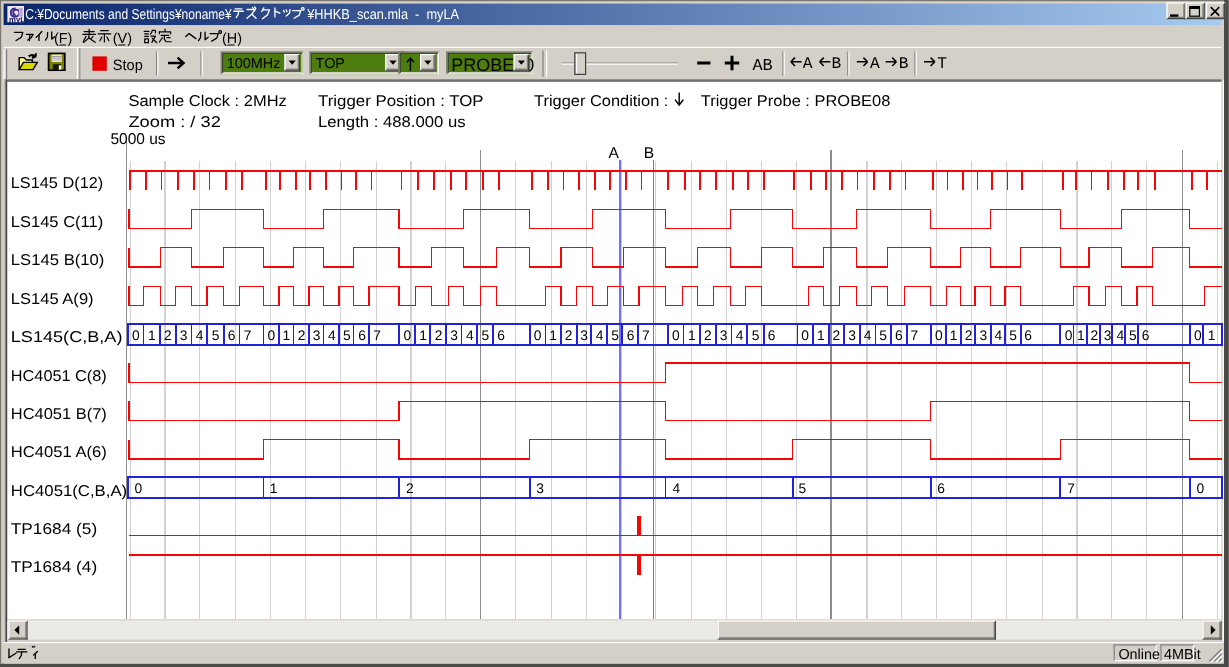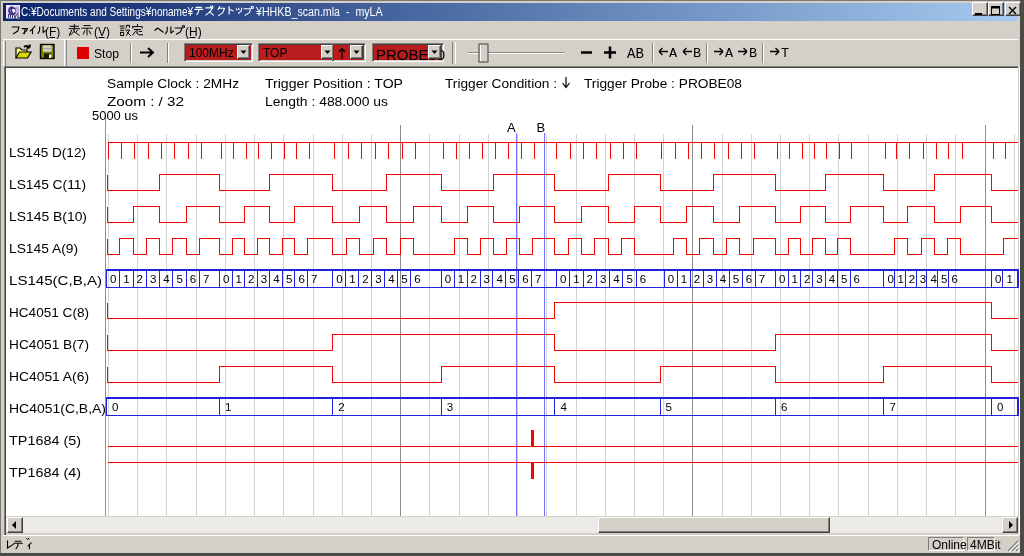--- a/index.html
+++ b/index.html
@@ -4,21 +4,21 @@
 body{width:1024px;height:556px;overflow:hidden;font-family:"Liberation Sans",sans-serif;background:#4a4a48;position:relative}
 .win{position:absolute;left:0;top:0;width:1020px;height:553px;background:#d4d0c8;border-top:1px solid #7a786f;border-left:1px solid #7a786f}
 .abs{position:absolute}
 .tb{position:absolute;left:3px;top:3px;width:1015px;height:18px;background:linear-gradient(to right,#0a246a,#a6caf0)}
 .ttxt{position:absolute;left:22px;top:3px;color:#fff;font-size:12px;white-space:pre}
 .wbtn{position:absolute;top:2px;width:16px;height:14px;background:#d4d0c8;border:1px solid;border-color:#fff #404040 #404040 #fff;box-shadow:inset -1px -1px 0 #808080}
 .menu{position:absolute;left:3px;top:21px;width:1015px;height:18px;background:#d4d0c8}
 .toolbar{position:absolute;left:3px;top:39px;width:1015px;height:28px;background:#d4d0c8;border-top:1px solid #fff}
 .client{position:absolute;left:6px;top:68px;width:1012px;height:448px;background:#fff}
 .edge{position:absolute;background:#808080}
-.combo{position:absolute;height:19px;background:#b91c1c;border:1px solid;border-color:#808080 #fff #fff #808080;box-shadow:inset 1px 1px 0 #404040,inset -1px -1px 0 #d4d0c8;font-size:12px}
+.combo{position:absolute;height:19px;background:#4d7c0f;border:1px solid;border-color:#808080 #fff #fff #808080;box-shadow:inset 1px 1px 0 #404040,inset -1px -1px 0 #d4d0c8;font-size:12px}
 .cbtn{position:absolute;right:2px;top:1px;width:13px;height:14px;background:#d4d0c8;border:1px solid;border-color:#fff #404040 #404040 #fff;box-shadow:inset -1px -1px 0 #808080}
 .ct{position:absolute;left:4px;top:2px;font-size:12px;white-space:pre}
 .sbar{position:absolute;left:6px;top:517px;width:1012px;height:16px;background:#eceae6}
 .sbtn{position:absolute;top:0;width:16px;height:16px;background:#d4d0c8;border:1px solid;border-color:#fff #404040 #404040 #fff;box-shadow:inset -1px -1px 0 #808080}
 .status{position:absolute;left:3px;top:535px;width:1016px;height:18px;background:#d4d0c8;border-top:1px solid #fff}
 .sunk{position:absolute;top:2px;height:14px;border:1px solid;border-color:#808080 #fff #fff #808080;font-size:12px;color:#000}
 </style></head><body>
 <div class="win"></div>
 <div class="tb"></div>
 <svg class="abs" style="left:6px;top:5px" width="15" height="14">

